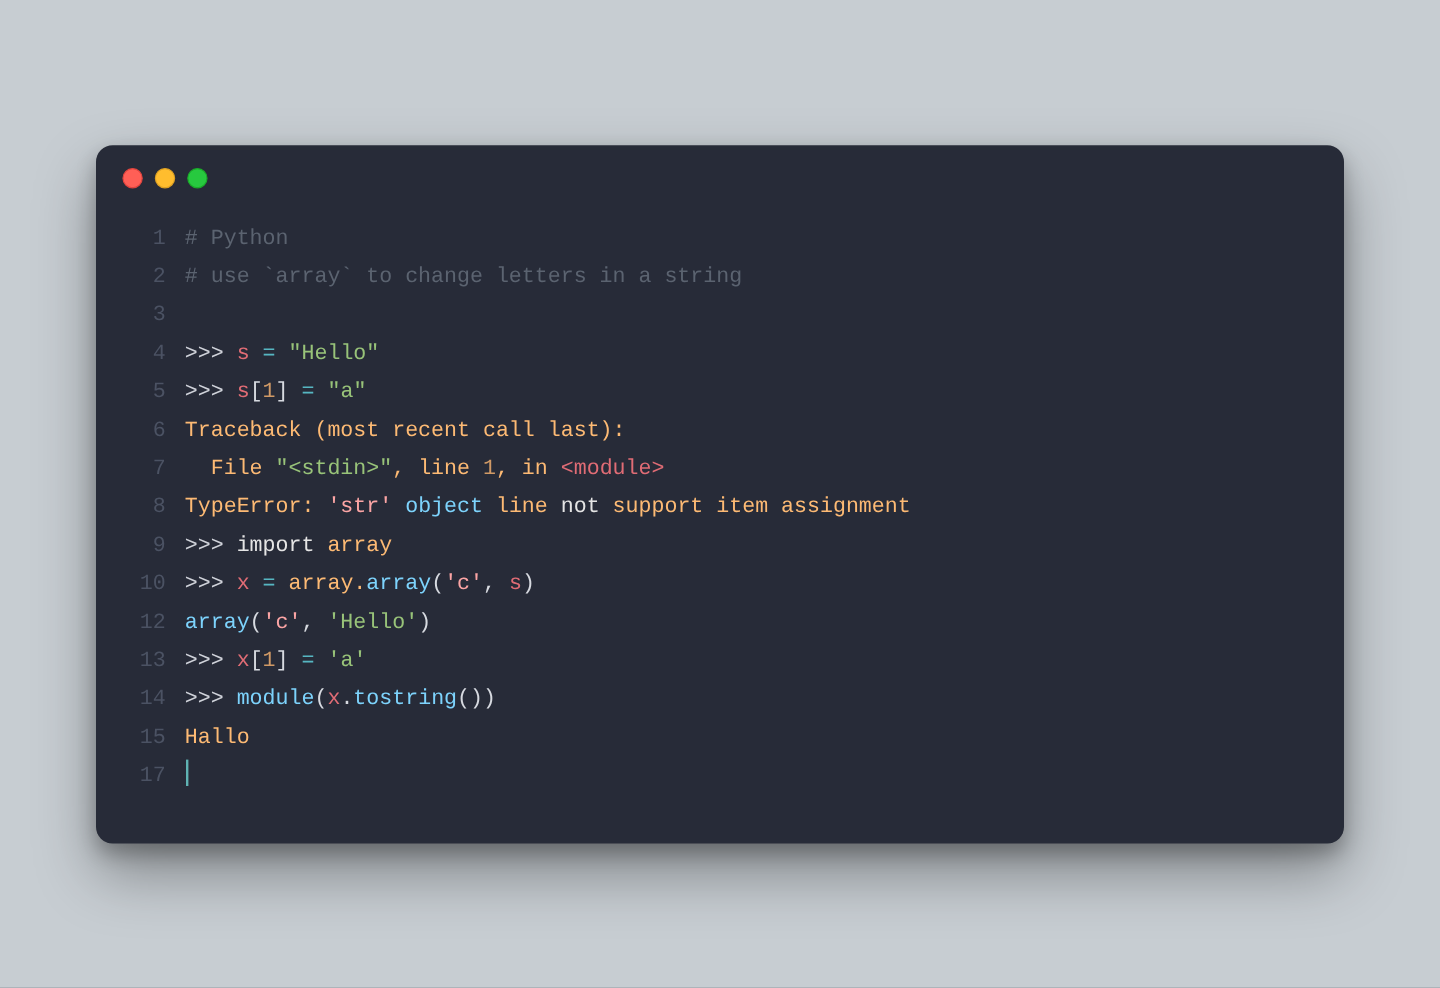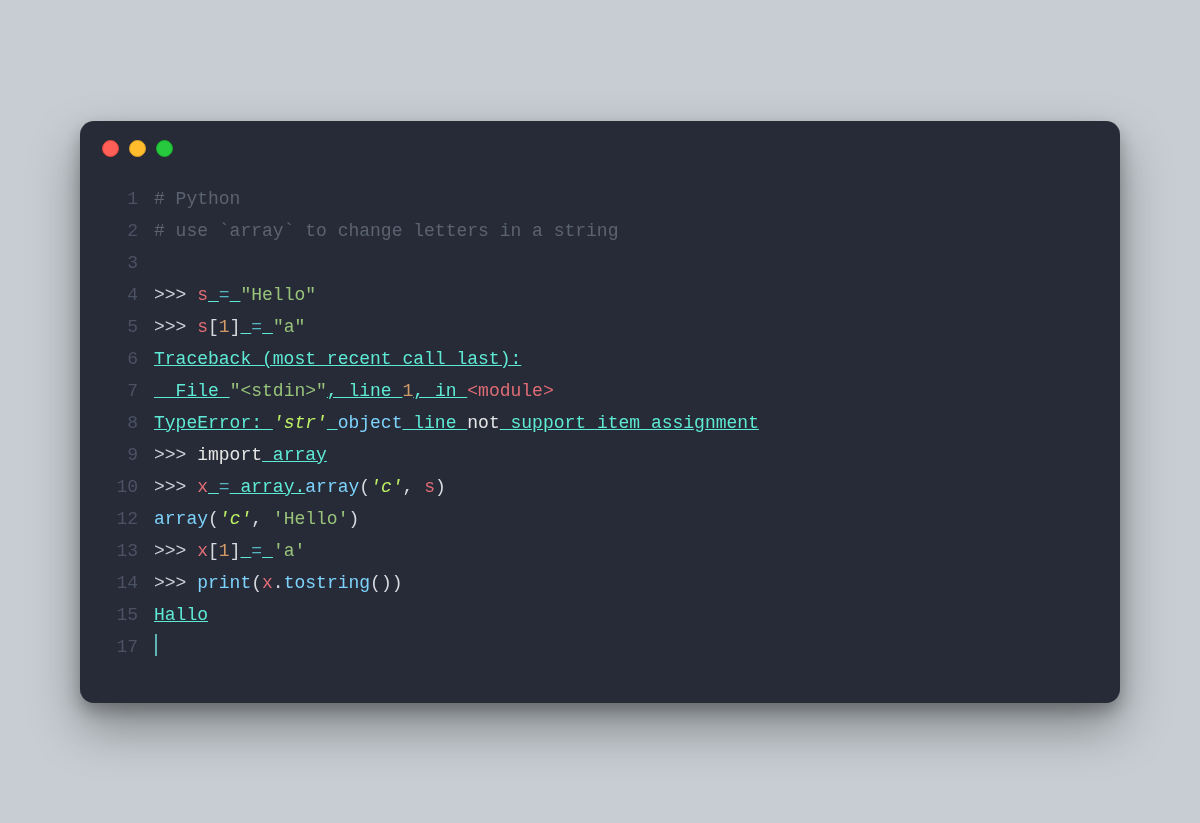--- a/index.html
+++ b/index.html
@@ -64,25 +64,25 @@
   .content {
     color: #d7dae0;
   }
 
   
   .cmt  { color: #5b6370; }          
   .prm  { color: #d0d3da; }          
   .var  { color: #e06c75; }          
   .op   { color: #56b6c2; }          
   .str  { color: #98c379; }          
-  .stry { color: #bef264; font-style: italic; }          
+  .stry { color: #fca5a5; }          
   .num  { color: #d19a66; }          
   .fn   { color: #7dd3fc; }          
   .kw   { color: #e5e5e5; }          
-  .txt  { color: #5eead4; text-decoration: underline; }          
+  .txt  { color: #fdba74; }          
   .pun  { color: #d7dae0; }          
   .cursor {
     display: inline-block;
     width: 2px;
     height: 22px;
     background: #5fb3b3;
     vertical-align: -4px;
     margin-left: 1px;
   }
 </style>
@@ -102,18 +102,18 @@
         <div class="line"><span class="ln">3</span><span class="content"></span></div>
         <div class="line"><span class="ln">4</span><span class="content"><span class="prm">&gt;&gt;&gt; </span><span class="var">s</span><span class="txt"> </span><span class="op">=</span><span class="txt"> </span><span class="str">"Hello"</span></span></div>
         <div class="line"><span class="ln">5</span><span class="content"><span class="prm">&gt;&gt;&gt; </span><span class="var">s</span><span class="pun">[</span><span class="num">1</span><span class="pun">]</span><span class="txt"> </span><span class="op">=</span><span class="txt"> </span><span class="str">"a"</span></span></div>
         <div class="line"><span class="ln">6</span><span class="content"><span class="txt">Traceback (most recent call last):</span></span></div>
         <div class="line"><span class="ln">7</span><span class="content"><span class="txt">  File </span><span class="str">"&lt;stdin&gt;"</span><span class="txt">, line </span><span class="num">1</span><span class="txt">, in </span><span class="var">&lt;module&gt;</span></span></div>
         <div class="line"><span class="ln">8</span><span class="content"><span class="txt">TypeError: </span><span class="stry">'str'</span><span class="txt"> </span><span class="fn">object</span><span class="txt"> line </span><span class="kw">not</span><span class="txt"> support item assignment</span></span></div>
         <div class="line"><span class="ln">9</span><span class="content"><span class="prm">&gt;&gt;&gt; </span><span class="kw">import</span><span class="txt"> array</span></span></div>
         <div class="line"><span class="ln">10</span><span class="content"><span class="prm">&gt;&gt;&gt; </span><span class="var">x</span><span class="txt"> </span><span class="op">=</span><span class="txt"> array.</span><span class="fn">array</span><span class="pun">(</span><span class="stry">'c'</span><span class="pun">, </span><span class="var">s</span><span class="pun">)</span></span></div>
         <div class="line"><span class="ln">12</span><span class="content"><span class="fn">array</span><span class="pun">(</span><span class="stry">'c'</span><span class="pun">, </span><span class="str">'Hello'</span><span class="pun">)</span></span></div>
         <div class="line"><span class="ln">13</span><span class="content"><span class="prm">&gt;&gt;&gt; </span><span class="var">x</span><span class="pun">[</span><span class="num">1</span><span class="pun">]</span><span class="txt"> </span><span class="op">=</span><span class="txt"> </span><span class="str">'a'</span></span></div>
-        <div class="line"><span class="ln">14</span><span class="content"><span class="prm">&gt;&gt;&gt; </span><span class="fn">print</span><span class="pun">(</span><span class="var">x</span><span class="pun">.</span><span class="fn">tostring</span><span class="pun">())</span></span></div>
+        <div class="line"><span class="ln">14</span><span class="content"><span class="prm">&gt;&gt;&gt; </span><span class="fn">module</span><span class="pun">(</span><span class="var">x</span><span class="pun">.</span><span class="fn">tostring</span><span class="pun">())</span></span></div>
         <div class="line"><span class="ln">15</span><span class="content"><span class="txt">Hallo</span></span></div>
         <div class="line"><span class="ln">17</span><span class="content"><span class="cursor"></span></span></div>
       </div>
   </div>
 </div>
 
 </body></html>

